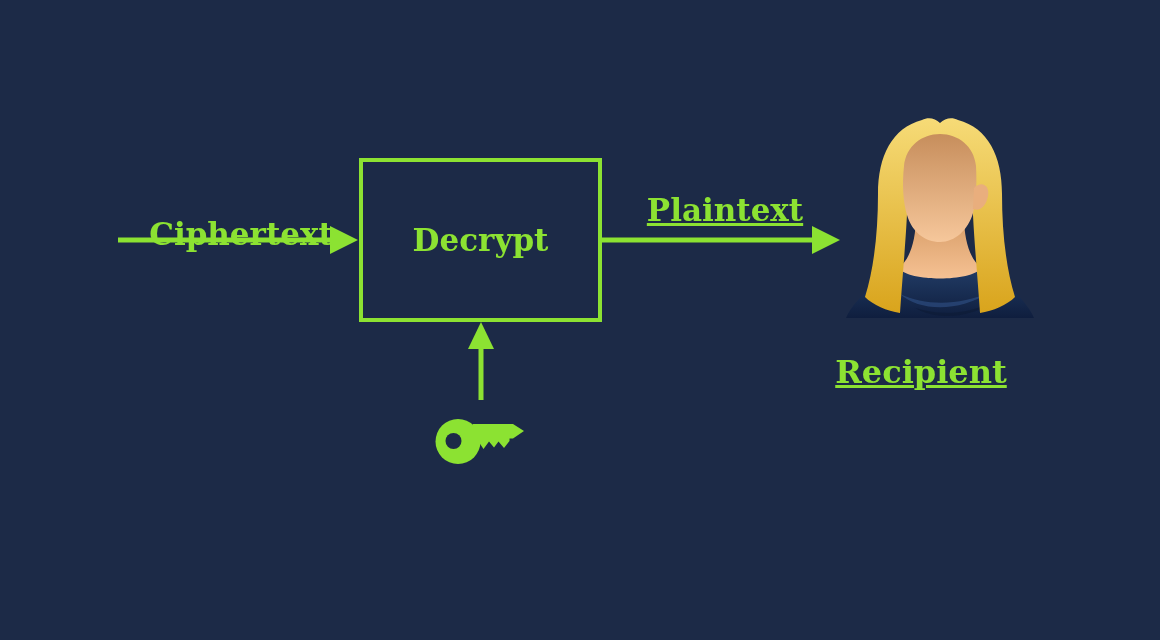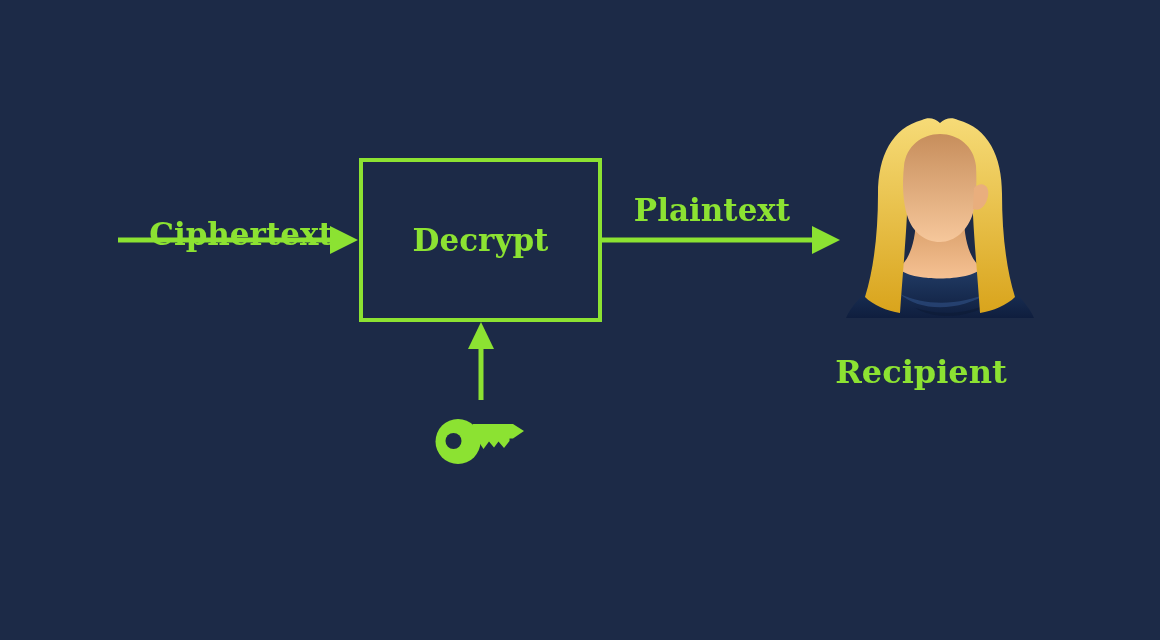--- a/index.html
+++ b/index.html
@@ -48,22 +48,22 @@
       <line x1="481" y1="400" x2="481" y2="344" stroke-width="5" stroke="#8CE232"></line>
       <polygon points="468,349 481,322 494,349" fill="#8CE232"></polygon>
     </g>
   </svg>
 
   <div class="decrypt-box">
     <span class="label">Decrypt</span>
   </div>
 
   <div class="label" style="left:121px; top:192px; width:240px;margin-top:24px;">Ciphertext</div>
-  <div class="label" style="left:592px; top:192px; width:240px;">Plaintext</div>
-  <div class="label" style="left:796px; top:354px; width:250px; font-size:32px;">Recipient</div>
+  <div class="label" style="left:605px; top:192px; width:240px;text-decoration:underline;">Plaintext</div>
+  <div class="label" style="left:796px; top:354px; width:250px; font-size:32px;text-decoration:underline;">Recipient</div>
 
   <svg class="icon-abs" style="left:435px; top:418px;" width="90" height="47" viewBox="0 0 90 47">
     <circle cx="23" cy="23.5" r="22.5" fill="#8CE232"></circle>
     <circle cx="18.5" cy="23" r="8" fill="#1C2A47"></circle>
     <path d="M38,6 L78,6 L89,13 L78,20.5 L74.5,20.5 L74.5,23 L69,30 L63.5,23.5
              L59,29.5 L54,23.5 L48.5,31 L42.5,22 L42.5,20.5 L38,20.5 Z" fill="#8CE232"></path>
   </svg>
 
   <svg class="icon-abs" style="left:840px; top:116px;" width="200" height="202" viewBox="0 0 200 202">
     <defs>

